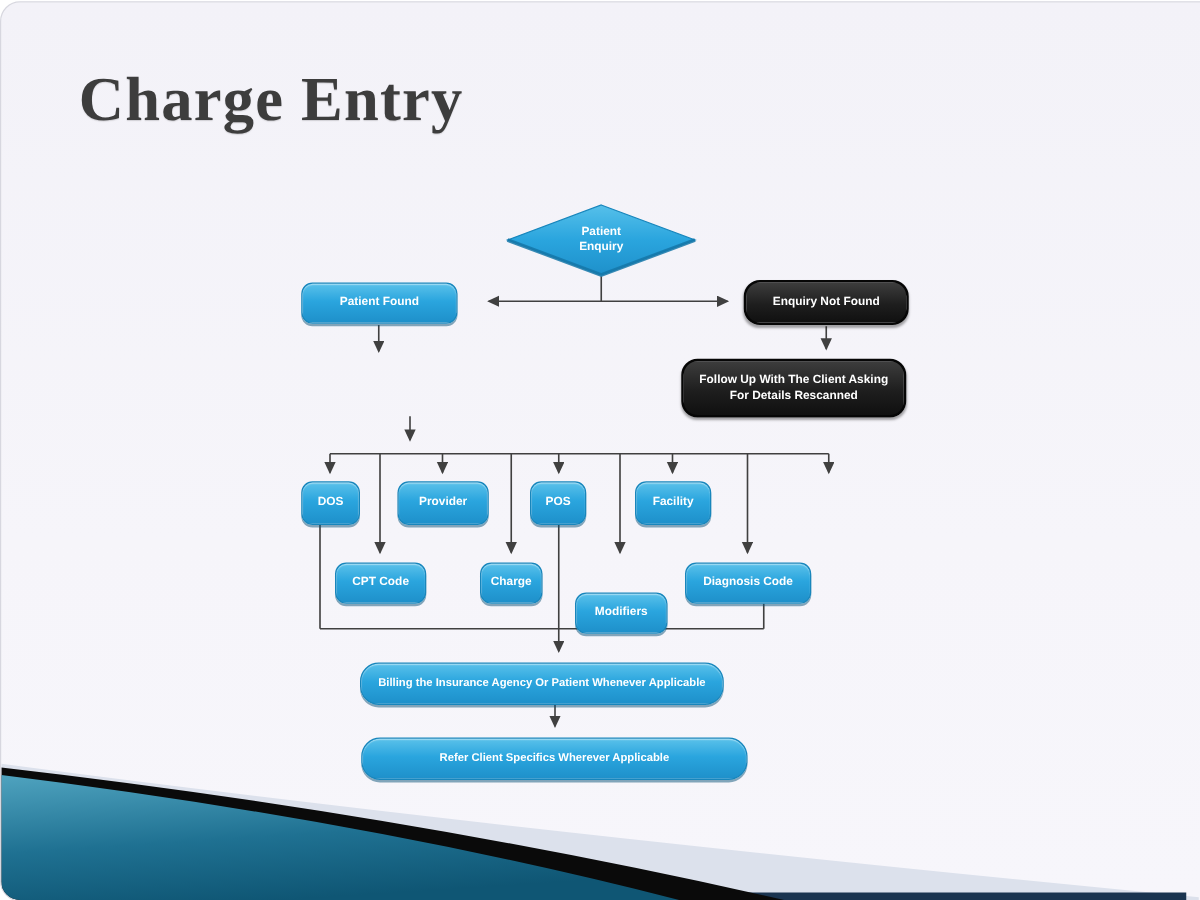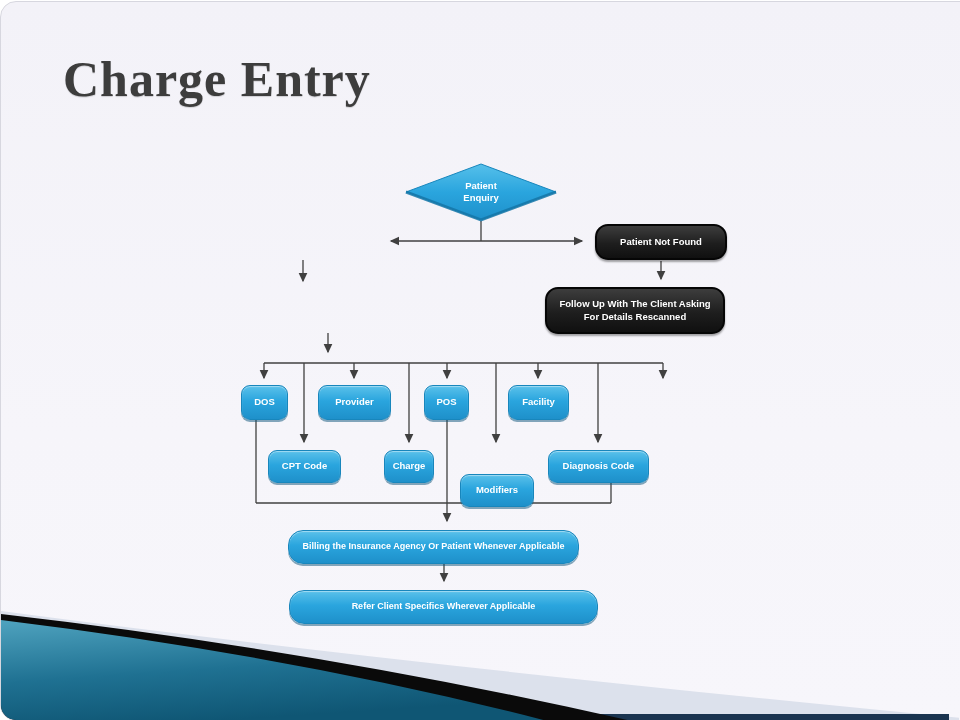--- a/index.html
+++ b/index.html
@@ -92,22 +92,23 @@
     <g>
       <polygon points="480,162 555,190 480,218 405,190" fill="url(#gDia)" stroke="#1886bc" stroke-width="1"></polygon>
       <path d="M405,190 L480,218 L555,190" fill="none" stroke="#1577a8" stroke-width="3" opacity="0.85"></path>
     </g>
   </svg>
 
   <div class="diamond-label">
     <span>Patient Enquiry</span>
   </div>
 
+  <div class="node blue" style="left:240px;top:224px;width:125px;height:33px;">Patient Found</div>
 
-  <div class="node black" style="left:594px;top:222px;width:132px;height:36px;">Patient Not Found</div>
+  <div class="node black" style="left:594px;top:222px;width:132px;height:36px;">Enquiry Not Found</div>
 
 
   <div class="node black" style="left:544px;top:285px;width:180px;height:47px;">Follow Up With The Client Asking For Details Rescanned</div>
 
   <div class="node blue" style="left:240px;top:383px;width:47px;height:35px;">DOS</div>
   <div class="node blue" style="left:317px;top:383px;width:73px;height:35px;">Provider</div>
   <div class="node blue" style="left:423px;top:383px;width:45px;height:35px;">POS</div>
   <div class="node blue" style="left:507px;top:383px;width:61px;height:35px;">Facility</div>
 
   <div class="node blue" style="left:267px;top:448px;width:73px;height:33px;">CPT Code</div>

